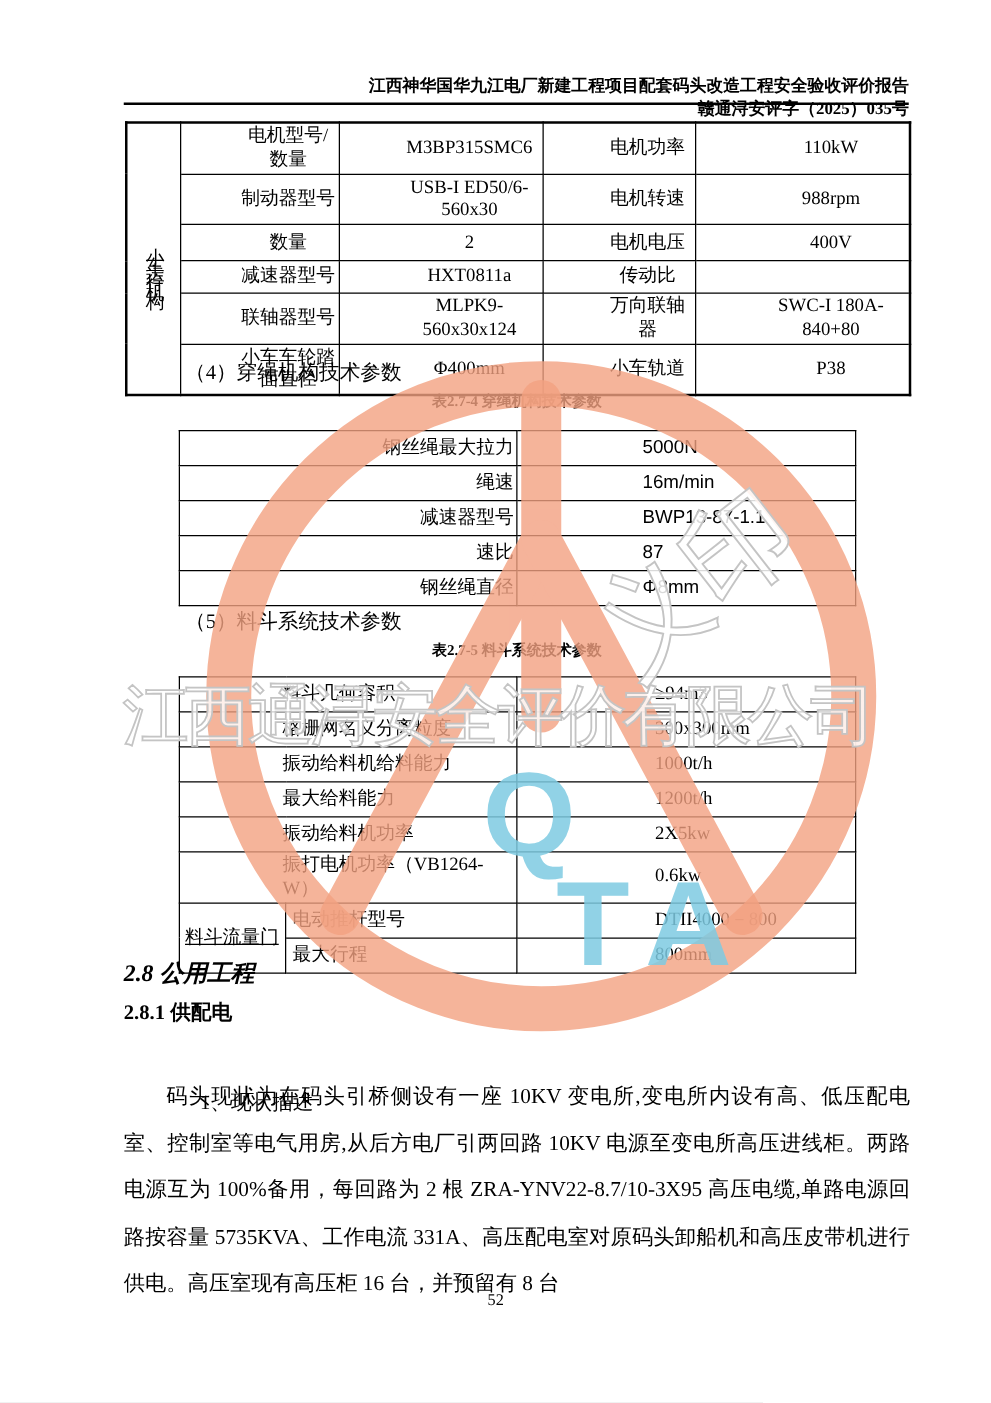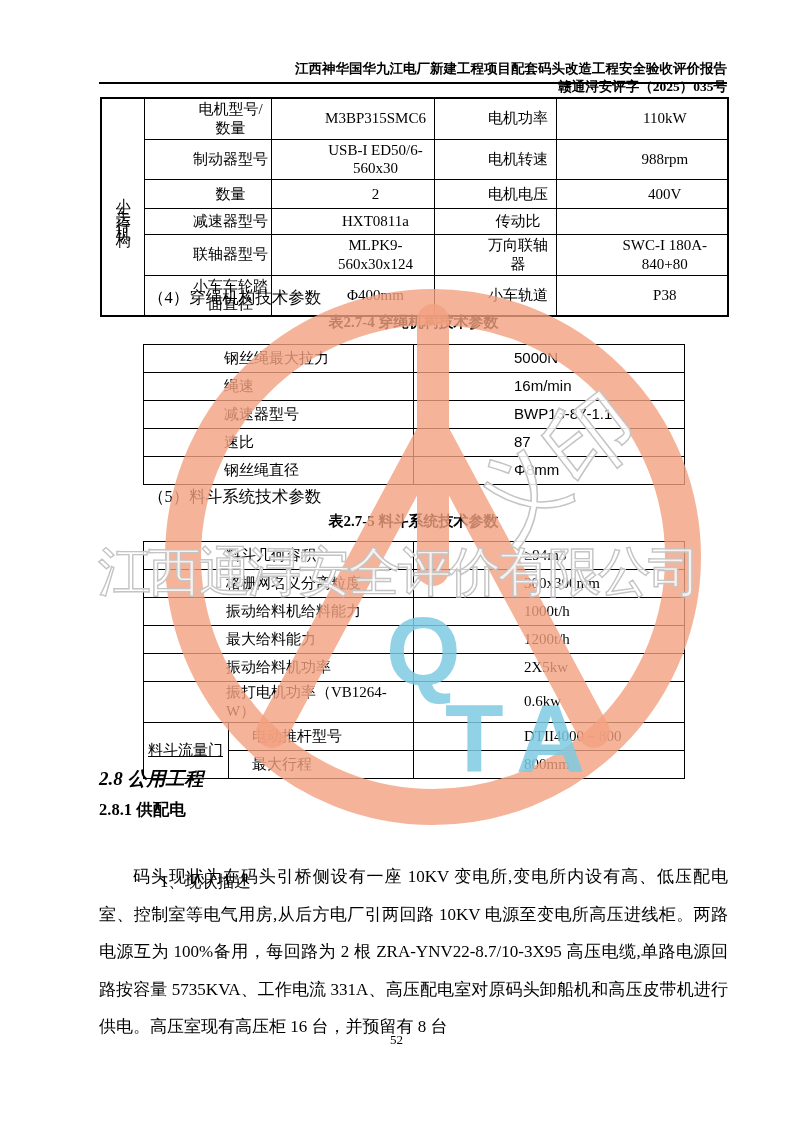--- a/index.html
+++ b/index.html
@@ -21,33 +21,33 @@
   
   .t1 { position:absolute; left:100px; top:97px; width:627px; border:2px solid #000; }
   .t1 td { text-align:center;padding-left:48px; }
   .t1 .vcell { padding:0; }
   .vtext { writing-mode:vertical-rl; text-orientation:upright; letter-spacing:7px;
            margin:0 auto; font-size:15px; }
 
   
   .sec-heading { position:absolute; left:148px; font-size:16.5px; }
   .tbl-title { position:absolute; left:143px; width:541px; text-align:center;
-               font-weight:bold; font-size:15px; }
+               font-weight:bold; font-size:12px; }
 
   
   .t2 { position:absolute; left:143px; top:344px; width:541px; border:1px solid #000; }
   .t2 td { height:25px; }
-  .t2 .lbl { padding-left:80px; }
+  .t2 .lbl { padding-left:80px;text-align:right; }
   .t2 .val { padding-left:100px; font-family:"Liberation Sans","DejaVu Sans",sans-serif; }
 
   
   .t3 { position:absolute; left:143px; top:541px; width:541px; border:1px solid #000; }
   .t3 td { height:25px; }
   .t3 .lbl { padding-left:82px; }
-  .t3 .lblB { padding-left:23px; }
+  .t3 .lblB { padding-left:5px; }
   .t3 .gate { padding-left:4px;text-decoration:underline; }
   .t3 .val { padding-left:110px; }
 
   
   .h28  { position:absolute; left:99px; top:766px; font-size:19px; font-weight:bold;font-style:italic; }
   .h281 { position:absolute; left:99px; top:799px; font-size:16.5px; font-weight:bold; }
   .h-sub{ position:absolute; left:160px; top:831px; font-size:16.5px;margin-top:40px; }
   .para { position:absolute; left:99px; top:858px; width:629px;
           font-size:17px; line-height:37.5px; text-align:justify; text-indent:2em; }
 

